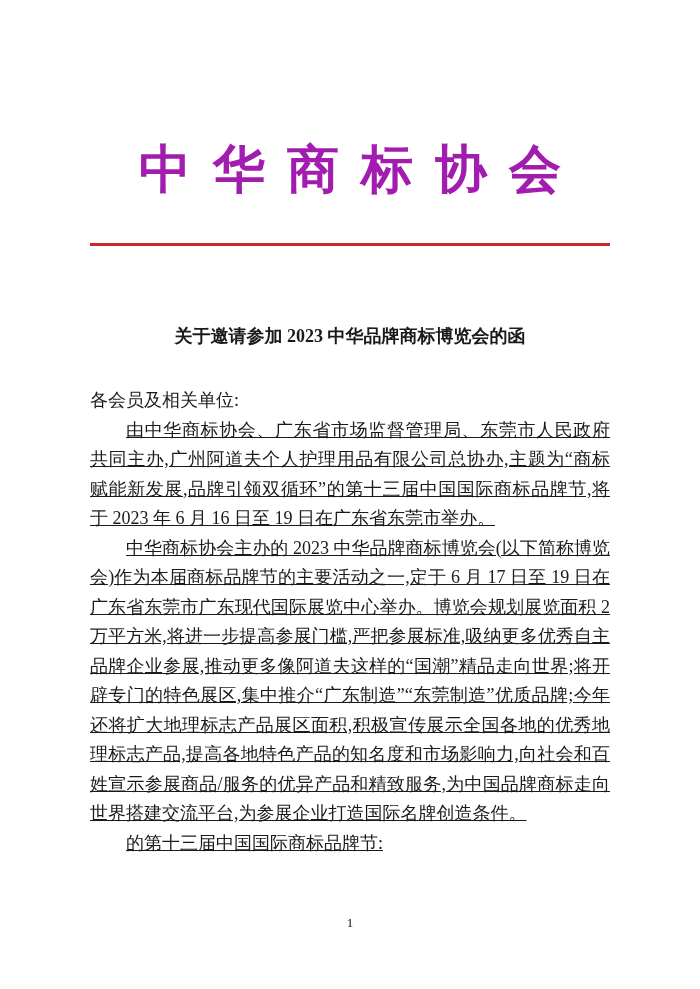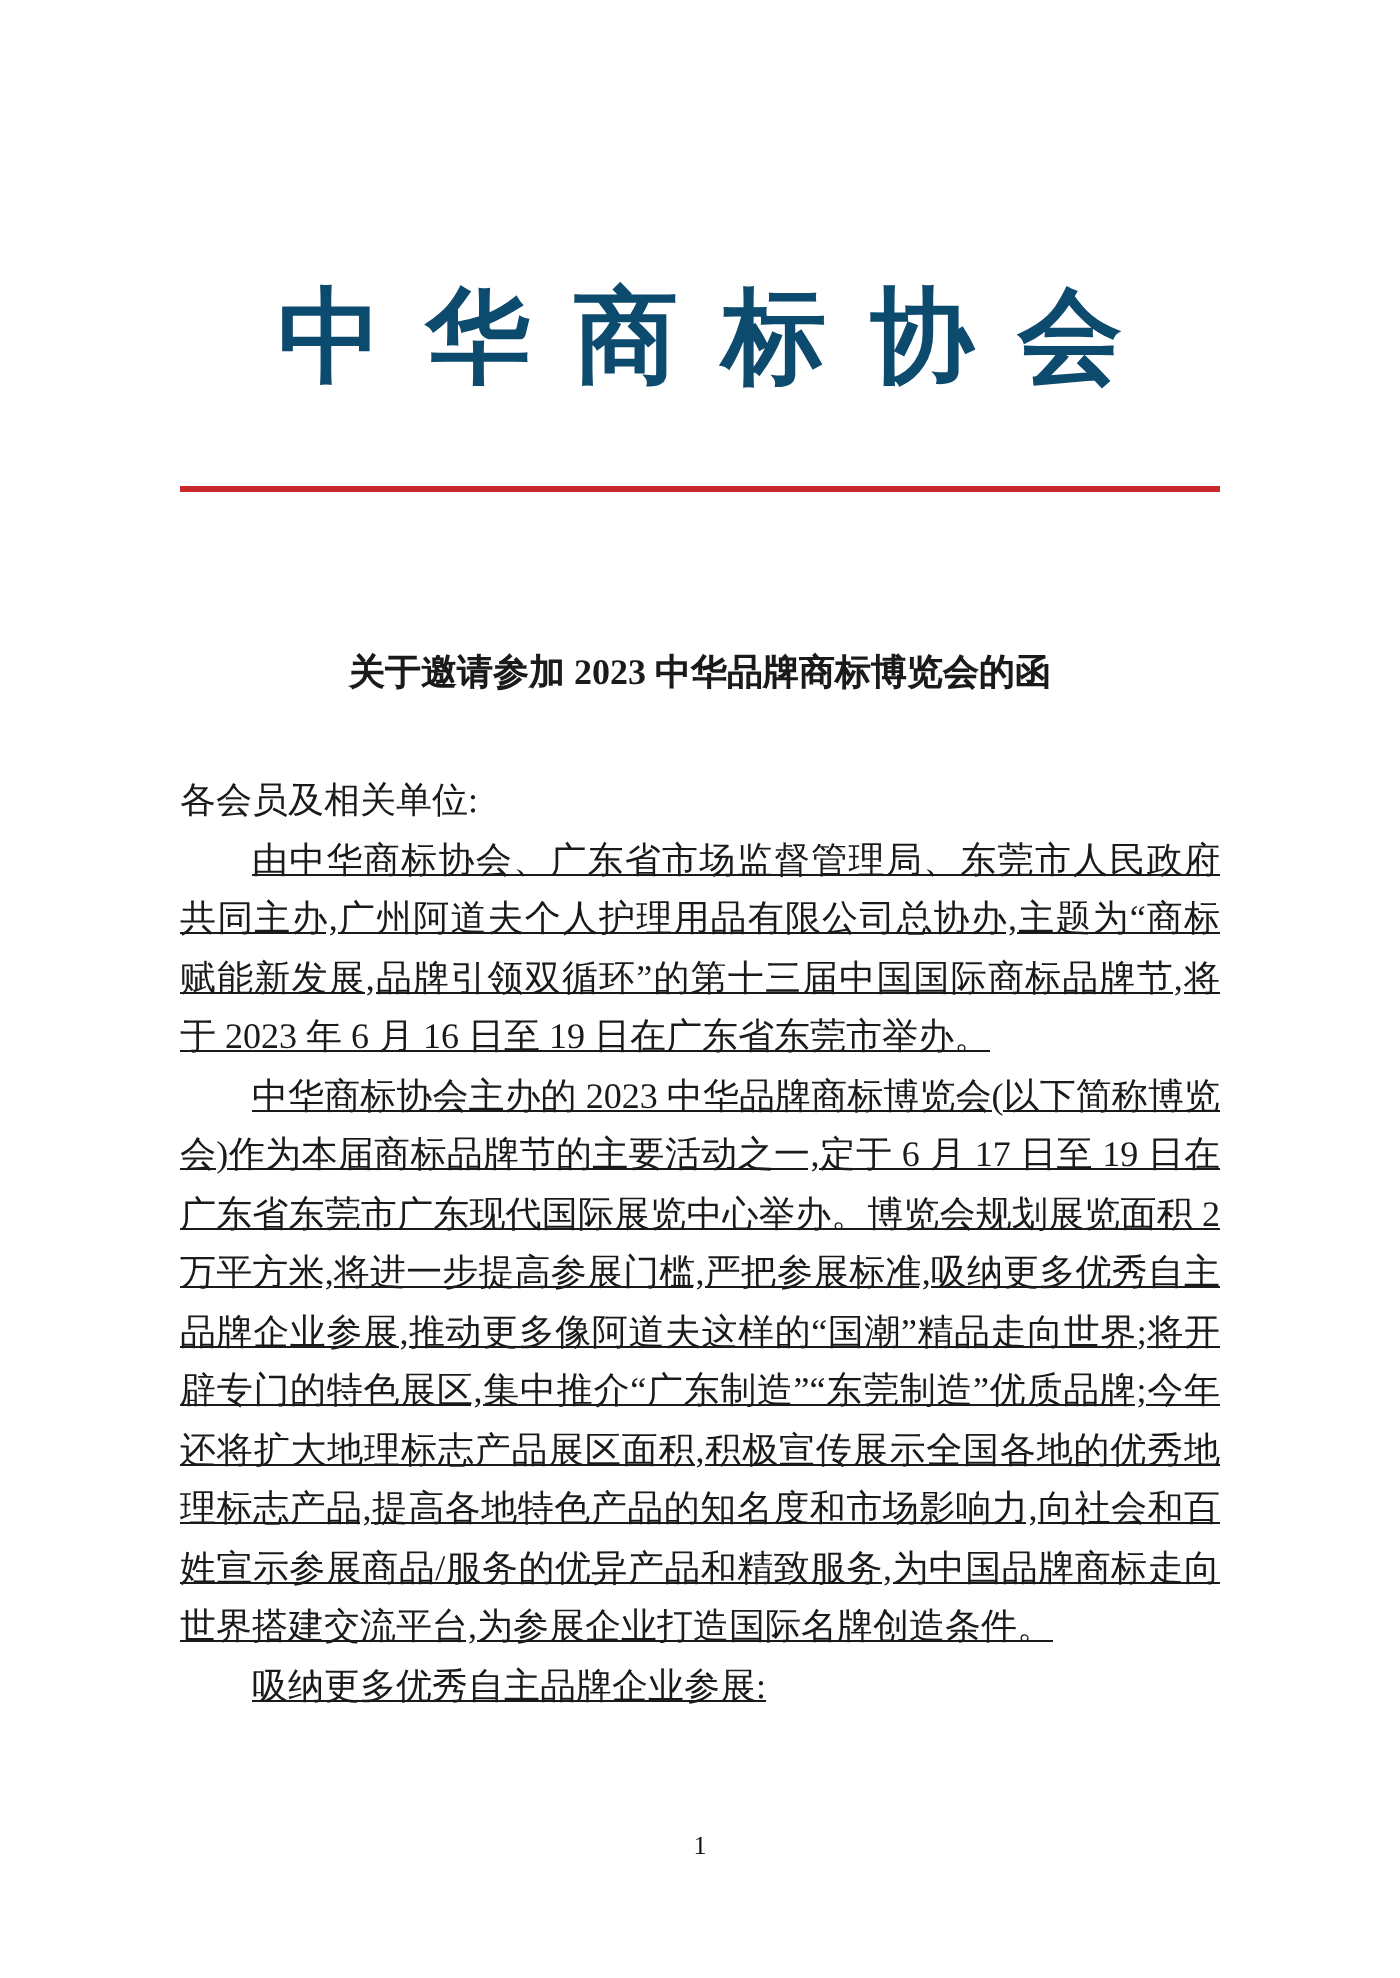--- a/index.html
+++ b/index.html
@@ -90,29 +90,29 @@
     line-height: 16px;
     font-family: "Liberation Serif", serif;
     color: #111111;
   }
 </style>
 </head>
 <body>
 
 <div class="page">
 
-  <div class="org-title" style="color: #0c4a6e; text-align: center;">中华商标协会</div>
+  <div class="org-title" style="color: #a21caf; text-align: center;">中华商标协会</div>
 
   <div class="red-rule" style="background: rgb(201, 41, 44);"></div>
 
 
   <h1 class="letter-title">关于邀请参加 2023 中华品牌商标博览会的函</h1>
 
   <div class="letter-body">
     <p class="salutation">各会员及相关单位:</p>
     <p class="para">由中华商标协会、广东省市场监督管理局、东莞市人民政府共同主办,广州阿道夫个人护理用品有限公司总协办,主题为“商标赋能新发展,品牌引领双循环”的第十三届中国国际商标品牌节,将于 2023 年 6 月 16 日至 19 日在广东省东莞市举办。</p>
     <p class="para">中华商标协会主办的 2023 中华品牌商标博览会(以下简称博览会)作为本届商标品牌节的主要活动之一,定于 6 月 17 日至 19 日在广东省东莞市广东现代国际展览中心举办。博览会规划展览面积 2 万平方米,将进一步提高参展门槛,严把参展标准,吸纳更多优秀自主品牌企业参展,推动更多像阿道夫这样的“国潮”精品走向世界;将开辟专门的特色展区,集中推介“广东制造”“东莞制造”优质品牌;今年还将扩大地理标志产品展区面积,积极宣传展示全国各地的优秀地理标志产品,提高各地特色产品的知名度和市场影响力,向社会和百姓宣示参展商品/服务的优异产品和精致服务,为中国品牌商标走向世界搭建交流平台,为参展企业打造国际名牌创造条件。</p>
-    <p class="para">吸纳更多优秀自主品牌企业参展:</p>
+    <p class="para">的第十三届中国国际商标品牌节:</p>
   </div>
 
   <div class="page-number">1</div>
 
 </div>
 
 </body></html>

